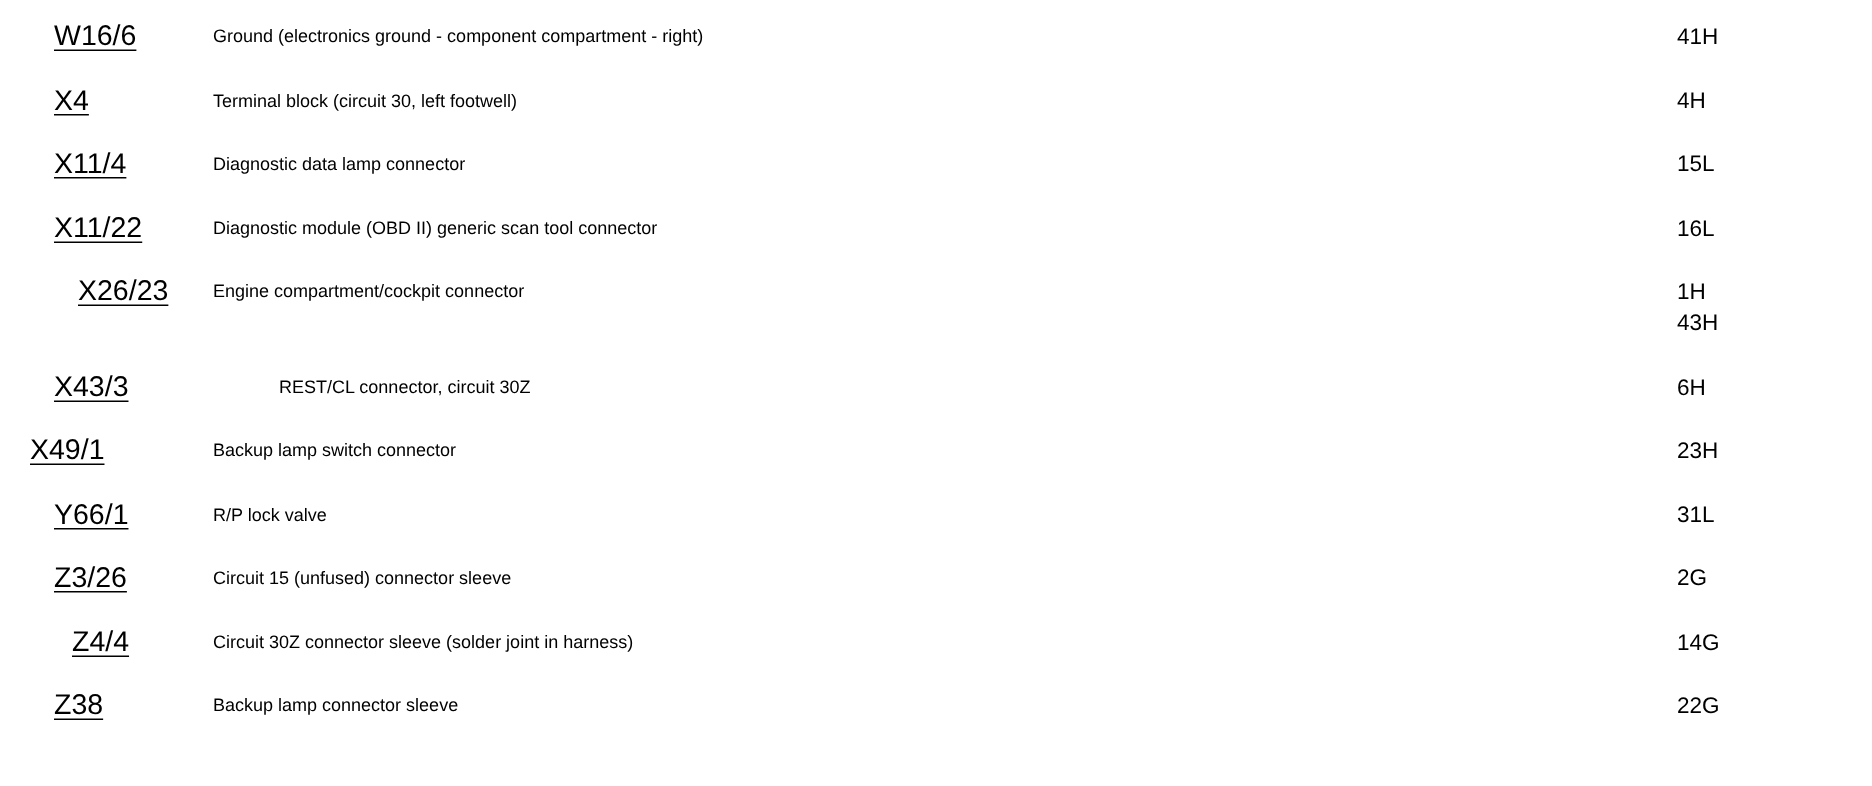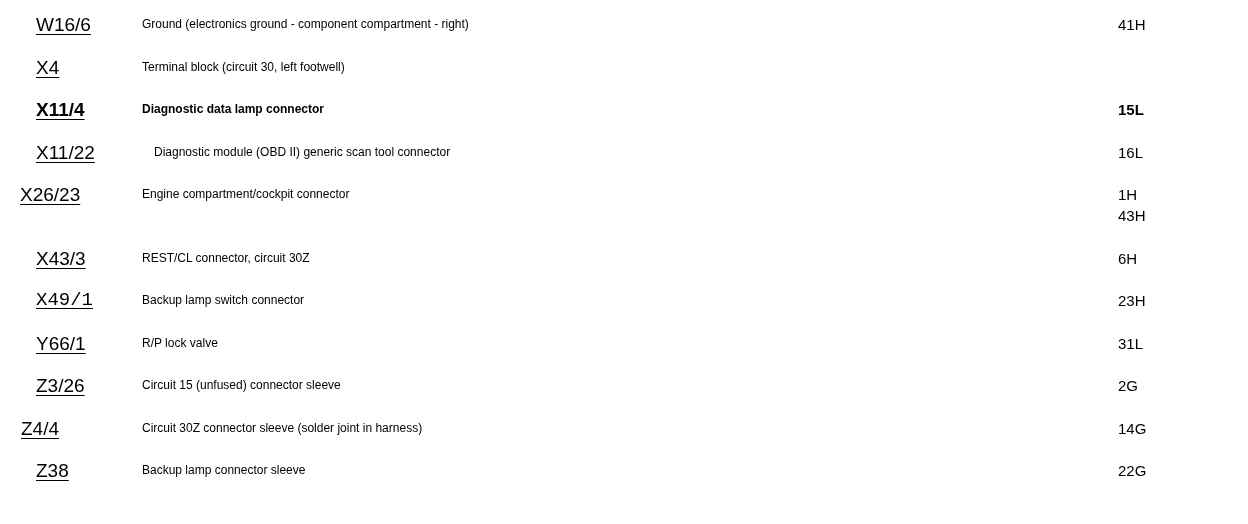--- a/index.html
+++ b/index.html
@@ -77,73 +77,76 @@
     <div class="index-row" style="height: 42.5px;">
       <div class="col-ref" style="flex-basis: 142px; padding-left: 36px;"><span class="ref-link">W16/6</span></div>
       <div class="col-desc" style="flex-basis: 940px;">Ground (electronics ground - component compartment - right)</div>
       <div class="col-code">
         <span class="code-line">41H</span>
       </div>
     </div>
     <div class="index-row" style="height: 42.5px;">
       <div class="col-ref" style="flex-basis: 142px; padding-left: 36px;"><span class="ref-link">X4</span></div>
       <div class="col-desc" style="flex-basis: 940px;">Terminal block (circuit 30, left footwell)</div>
+      <div class="col-code">
+        <span class="code-line">4H</span>
+      </div>
     </div>
-    <div class="index-row" style="height: 42.5px; font-weight: bold;">
+    <div class="index-row" style="height: 42.5px;">
       <div class="col-ref" style="flex-basis: 142px; padding-left: 36px;"><span class="ref-link">X11/4</span></div>
       <div class="col-desc" style="flex-basis: 940px;">Diagnostic data lamp connector</div>
       <div class="col-code">
         <span class="code-line">15L</span>
       </div>
     </div>
-    <div class="index-row" style="height: 42.5px; gap: 12px;">
+    <div class="index-row" style="height: 42.5px;">
       <div class="col-ref" style="flex-basis: 142px; padding-left: 36px;"><span class="ref-link">X11/22</span></div>
       <div class="col-desc" style="flex-basis: 940px;">Diagnostic module (OBD II) generic scan tool connector</div>
       <div class="col-code">
         <span class="code-line">16L</span>
       </div>
     </div>
     <div class="index-row" style="height: 63.5px;">
-      <div class="col-ref" style="flex-basis: 142px; padding-left: 20px;"><span class="ref-link">X26/23</span></div>
+      <div class="col-ref" style="flex-basis: 142px; padding-left: 52px;"><span class="ref-link">X26/23</span></div>
       <div class="col-desc" style="flex-basis: 940px;">Engine compartment/cockpit connector</div>
       <div class="col-code">
         <span class="code-line">1H</span>
         <span class="code-line">43H</span>
       </div>
     </div>
-    <div class="index-row" style="height: 42.5px;">
+    <div class="index-row" style="height: 42.5px; gap: 44px;">
       <div class="col-ref" style="flex-basis: 142px; padding-left: 36px;"><span class="ref-link">X43/3</span></div>
       <div class="col-desc" style="flex-basis: 940px;">REST/CL connector, circuit 30Z</div>
       <div class="col-code">
         <span class="code-line">6H</span>
       </div>
     </div>
     <div class="index-row" style="height: 42.5px;">
-      <div class="col-ref" style="flex-basis: 142px; padding-left: 36px; font-family: Liberation Mono, monospace;"><span class="ref-link">X49/1</span></div>
+      <div class="col-ref" style="flex-basis: 142px; padding-left: 20px;"><span class="ref-link">X49/1</span></div>
       <div class="col-desc" style="flex-basis: 940px;">Backup lamp switch connector</div>
       <div class="col-code">
         <span class="code-line">23H</span>
       </div>
     </div>
     <div class="index-row" style="height: 42.5px;">
       <div class="col-ref" style="flex-basis: 142px; padding-left: 36px;"><span class="ref-link">Y66/1</span></div>
       <div class="col-desc" style="flex-basis: 940px;">R/P lock valve</div>
       <div class="col-code">
         <span class="code-line">31L</span>
       </div>
     </div>
     <div class="index-row" style="height: 42.5px;">
       <div class="col-ref" style="flex-basis: 142px; padding-left: 36px;"><span class="ref-link">Z3/26</span></div>
       <div class="col-desc" style="flex-basis: 940px;">Circuit 15 (unfused) connector sleeve</div>
       <div class="col-code">
         <span class="code-line">2G</span>
       </div>
     </div>
     <div class="index-row" style="height: 42.5px;">
-      <div class="col-ref" style="flex-basis: 142px; padding-left: 21px;"><span class="ref-link">Z4/4</span></div>
+      <div class="col-ref" style="flex-basis: 142px; padding-left: 48px;"><span class="ref-link">Z4/4</span></div>
       <div class="col-desc" style="flex-basis: 940px;">Circuit 30Z connector sleeve (solder joint in harness)</div>
       <div class="col-code">
         <span class="code-line">14G</span>
       </div>
     </div>
     <div class="index-row" style="height: 42.5px;">
       <div class="col-ref" style="flex-basis: 142px; padding-left: 36px;"><span class="ref-link">Z38</span></div>
       <div class="col-desc" style="flex-basis: 940px;">Backup lamp connector sleeve</div>
       <div class="col-code">
         <span class="code-line">22G</span>

